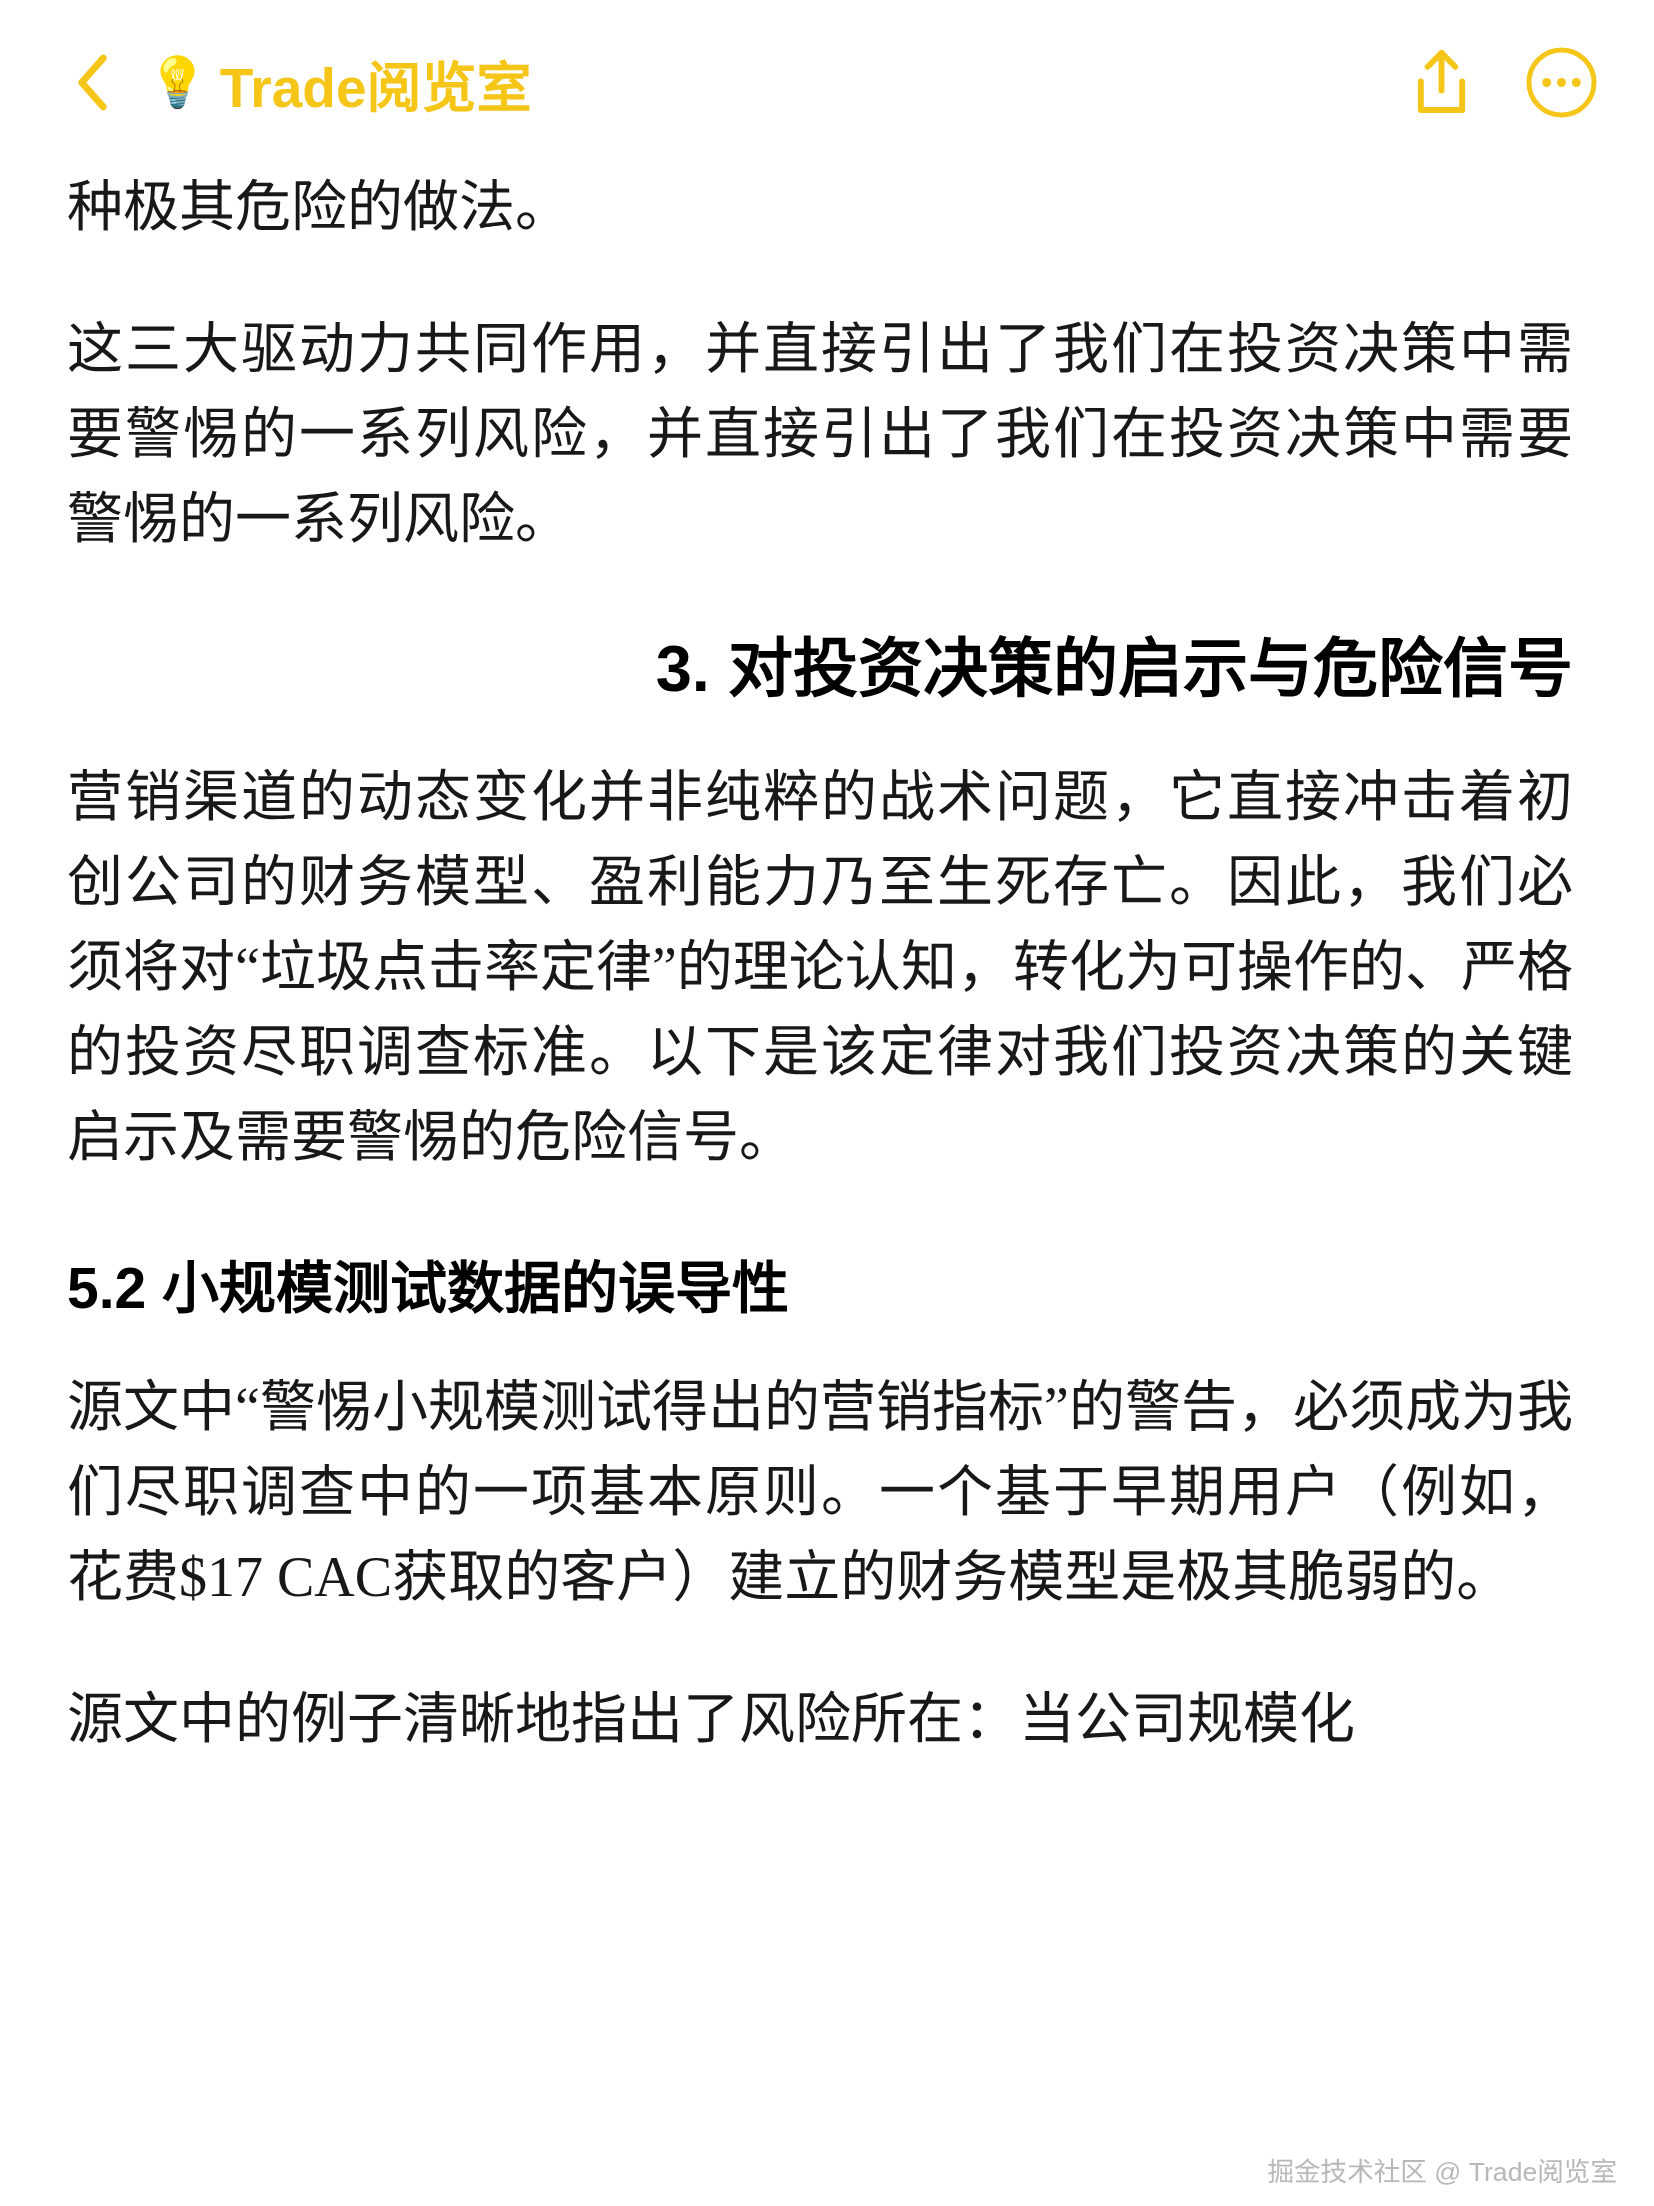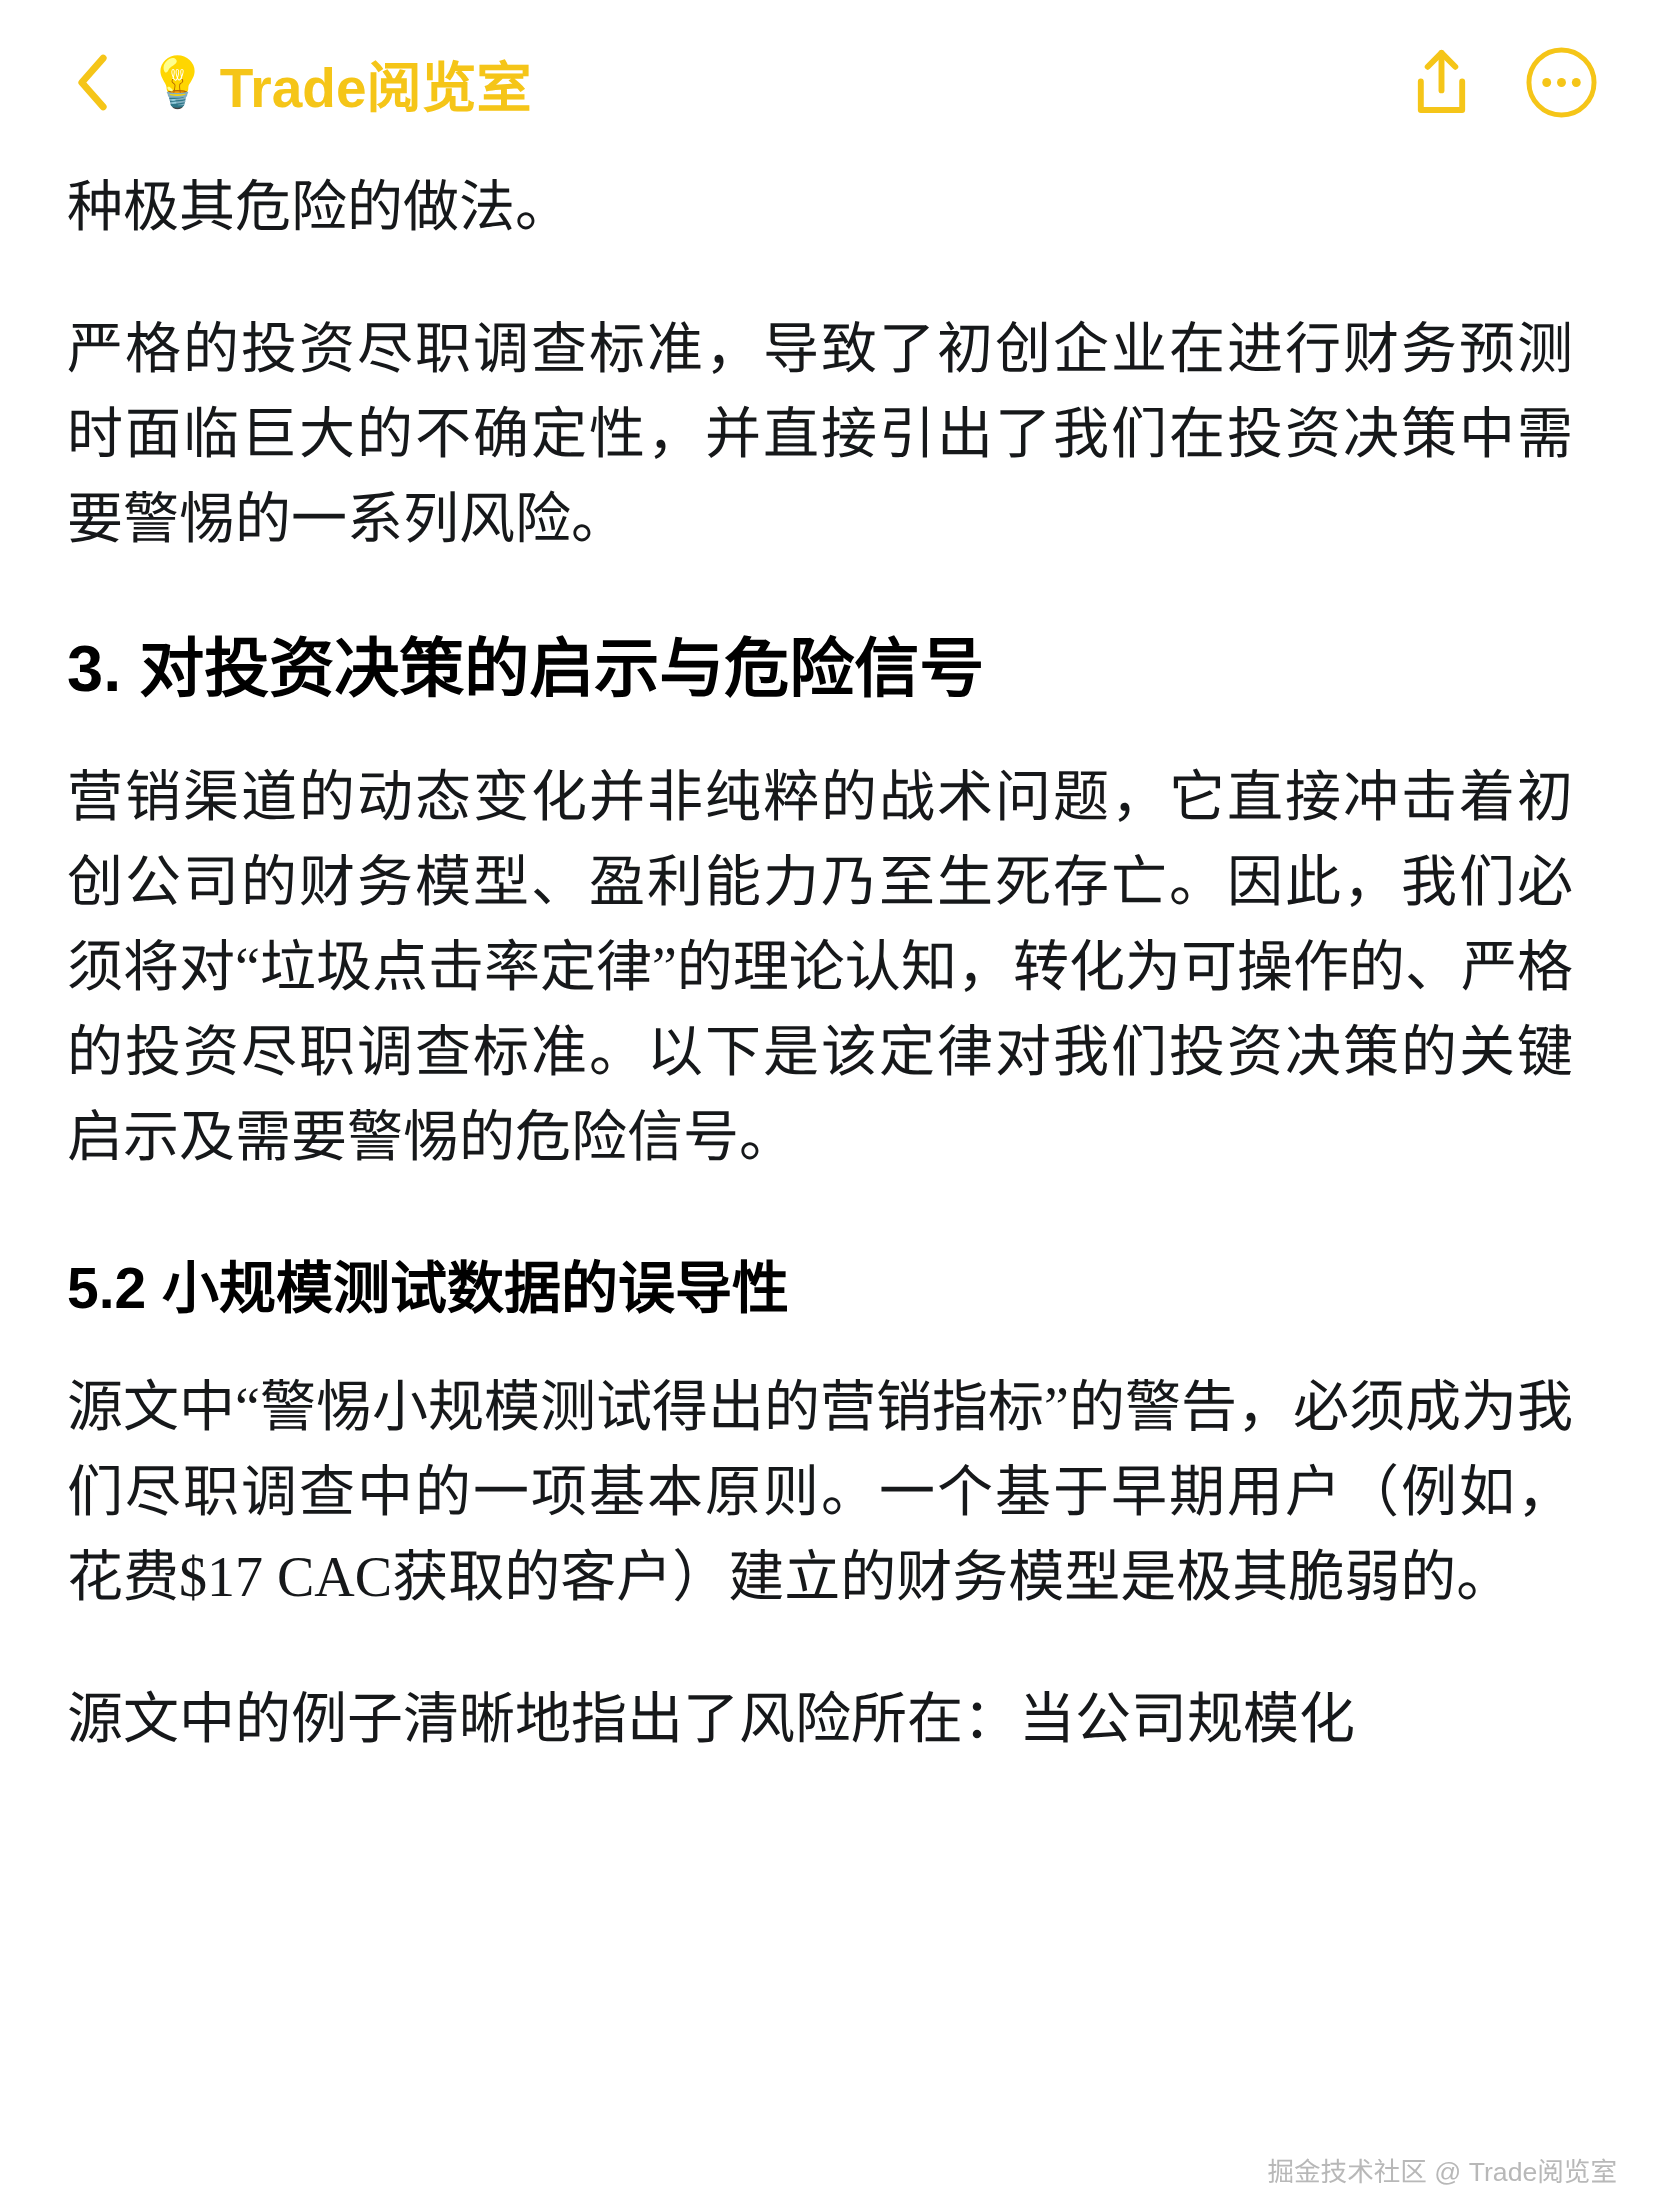--- a/index.html
+++ b/index.html
@@ -99,20 +99,21 @@
     margin-top: 0;
   }
   h2.heading {
     margin: 65px 0 43px 0;
     font-size: 65px;
     line-height: 1.3;
     font-weight: 700;
     color: #000000;
     font-family: "Liberation Sans", "DejaVu Sans", sans-serif;
     letter-spacing: 0px;
+    text-align: right;
   }
   h3.subheading {
     margin: 71px 0 39px 0;
     font-size: 57px;
     line-height: 1.3;
     font-weight: 700;
     color: #000000;
     font-family: "Liberation Sans", "DejaVu Sans", sans-serif;
   }
 
@@ -156,21 +157,21 @@
           <circle cx="22" cy="37" r="4.5" fill="#F5C518"></circle>
           <circle cx="37" cy="37" r="4.5" fill="#F5C518"></circle>
           <circle cx="52" cy="37" r="4.5" fill="#F5C518"></circle>
         </svg>
       </div>
     </div>
   </div>
 
   <div class="article">
     <p class="para first">种极其危险的做法。</p>
-    <p class="para">严格的投资尽职调查标准，导致了初创企业在进行财务预测时面临巨大的不确定性，并直接引出了我们在投资决策中需要警惕的一系列风险。</p>
+    <p class="para">这三大驱动力共同作用，并直接引出了我们在投资决策中需要警惕的一系列风险，并直接引出了我们在投资决策中需要警惕的一系列风险。</p>
     <h2 class="heading">3. 对投资决策的启示与危险信号</h2>
     <p class="para">营销渠道的动态变化并非纯粹的战术问题，它直接冲击着初创公司的财务模型、盈利能力乃至生死存亡。因此，我们必须将对“垃圾点击率定律”的理论认知，转化为可操作的、严格的投资尽职调查标准。以下是该定律对我们投资决策的关键启示及需要警惕的危险信号。</p>
     <h3 class="subheading">5.2 小规模测试数据的误导性</h3>
     <p class="para">源文中“警惕小规模测试得出的营销指标”的警告，必须成为我们尽职调查中的一项基本原则。一个基于早期用户（例如，花费$17 CAC获取的客户）建立的财务模型是极其脆弱的。</p>
     <p class="para">源文中的例子清晰地指出了风险所在：当公司规模化</p>
   </div>
 
   <div class="watermark">掘金技术社区 @ Trade阅览室</div>
 </div>
 

